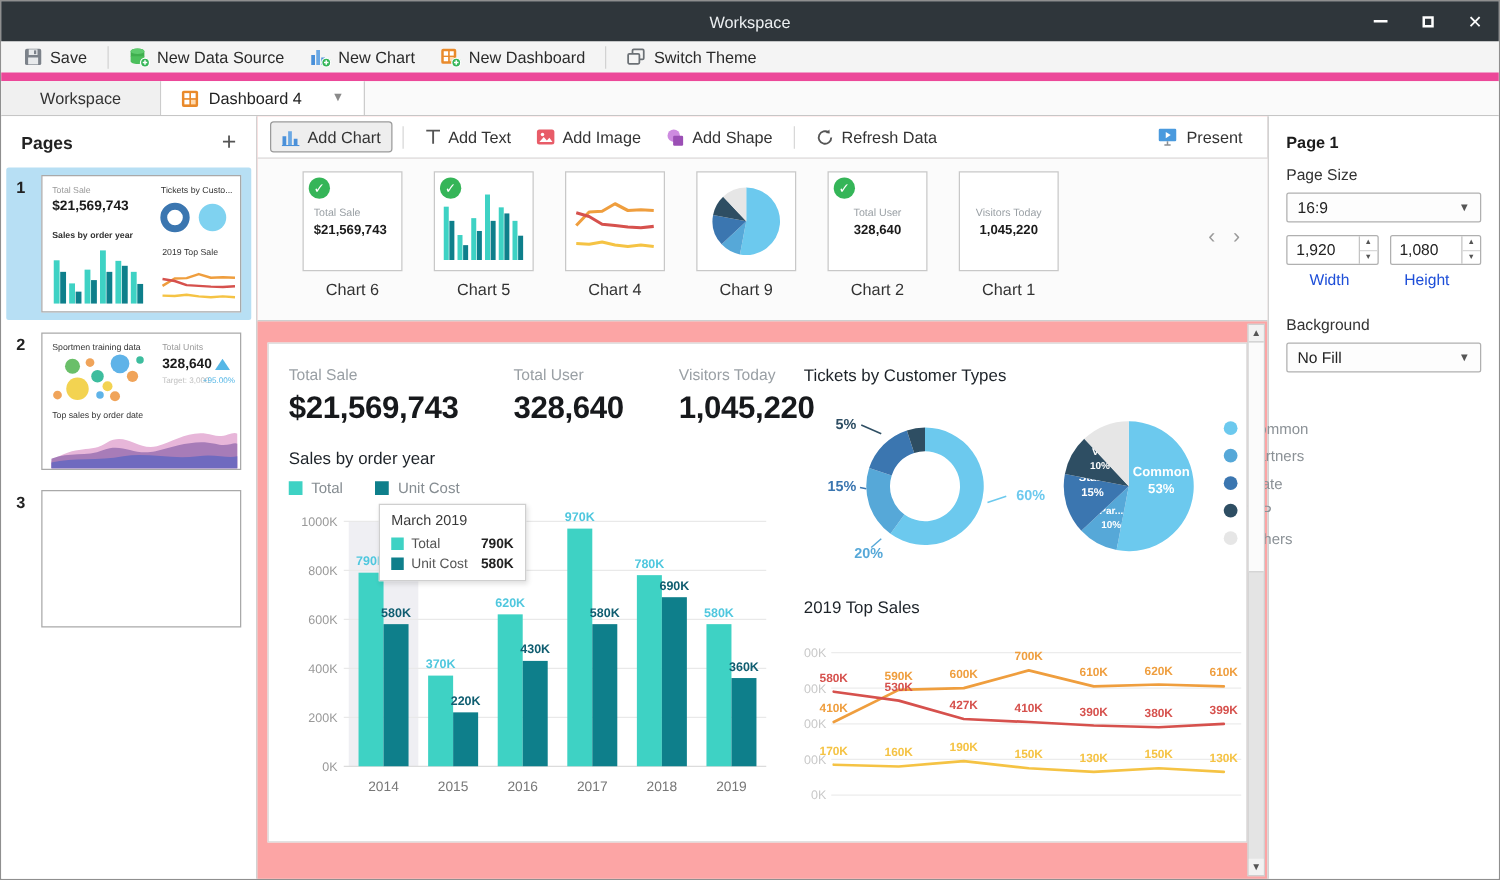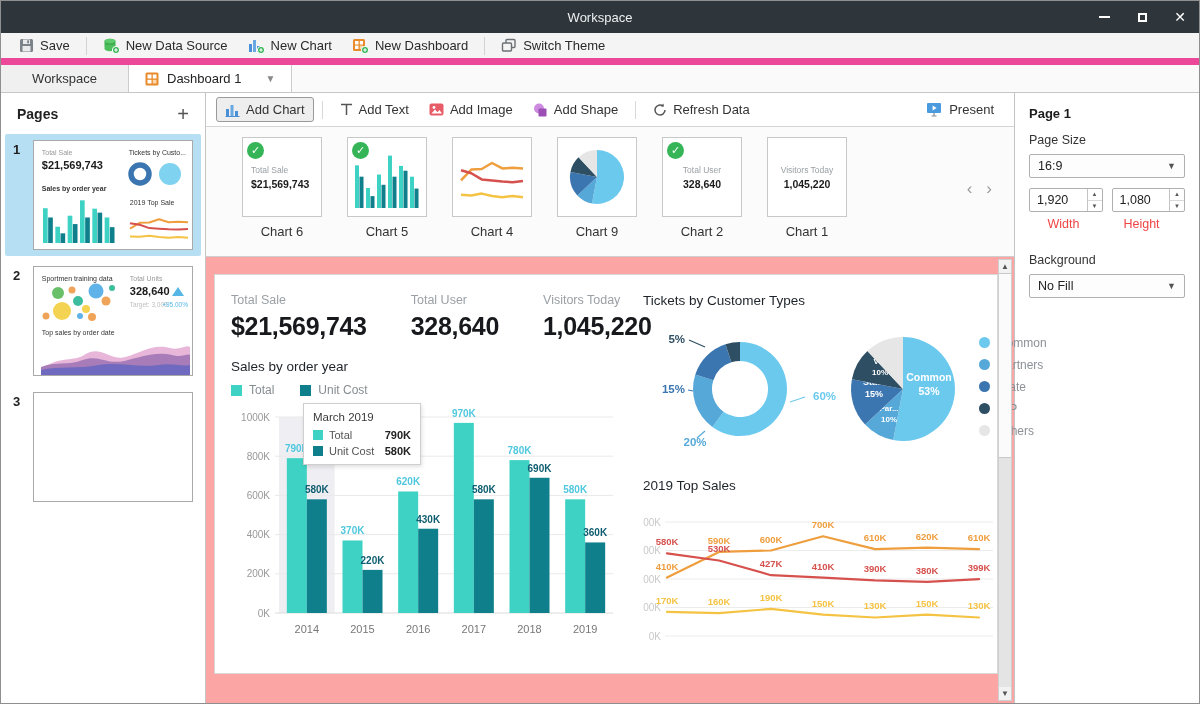--- a/index.html
+++ b/index.html
@@ -91,21 +91,21 @@
   .rp-label{margin:10px 0 7px 0}
   .select{height:24px;border:1px solid #b0b0b0;border-radius:2px;background:#fdfdfd;display:flex;align-items:center;padding:0 8px;justify-content:space-between;color:#222}
   .select .ar{color:#555;font-size:9px}
   .spin-row{display:flex;gap:9px;margin-top:10px}
   .spinner{width:74px;height:24px;border:1px solid #b0b0b0;border-radius:2px;background:#fff;display:flex}
   .spin-val{flex:1;display:flex;align-items:center;padding-left:7px;color:#222}
   .spin-arrows{width:15px;border-left:1px solid #c4c4c4;display:flex;flex-direction:column}
   .spin-arrows span{flex:1;display:flex;align-items:center;justify-content:center;font-size:6px;color:#555}
   .spin-arrows span:first-child{border-bottom:1px solid #d8d8d8}
   .spin-labels{display:flex;margin-top:5px}
-  .spin-labels div{width:74px;text-align:center;margin-right:9px;color:#ef4444}
+  .spin-labels div{width:74px;text-align:center;margin-right:9px;color:#1d4ed8}
   .bg-label{margin-top:22px}
   svg{display:block}
   text{font-family:"Liberation Sans","DejaVu Sans",sans-serif}
 </style>
 </head>
 <body>
 
 <div class="app">
 
   <div class="titlebar">
@@ -183,21 +183,21 @@
         <span>Workspace</span>
       </div>
     <div class="tab active">
       <svg width="14" height="14" viewBox="0 0 14 14">
           <rect x="0.5" y="0.5" width="13" height="13" rx="1.5" fill="#e98a2b"></rect>
           <rect x="2.5" y="2.5" width="4" height="4" fill="#fff"></rect>
           <rect x="7.8" y="2.5" width="3.7" height="4" fill="#fff"></rect>
           <rect x="2.5" y="7.8" width="4" height="3.7" fill="#fff"></rect>
           <rect x="7.8" y="7.8" width="3.7" height="3.7" fill="#ffd9ae"></rect>
         </svg>
-      <span>Dashboard 1</span>
+      <span>Dashboard 4</span>
       <span class="chev">▼</span>
     </div>
   </div>
 
   <div class="main">
 
     <div class="left-panel">
       <div class="pages-head">
         <span class="pages-title">Pages</span>
         <span class="plus-btn">+</span>

